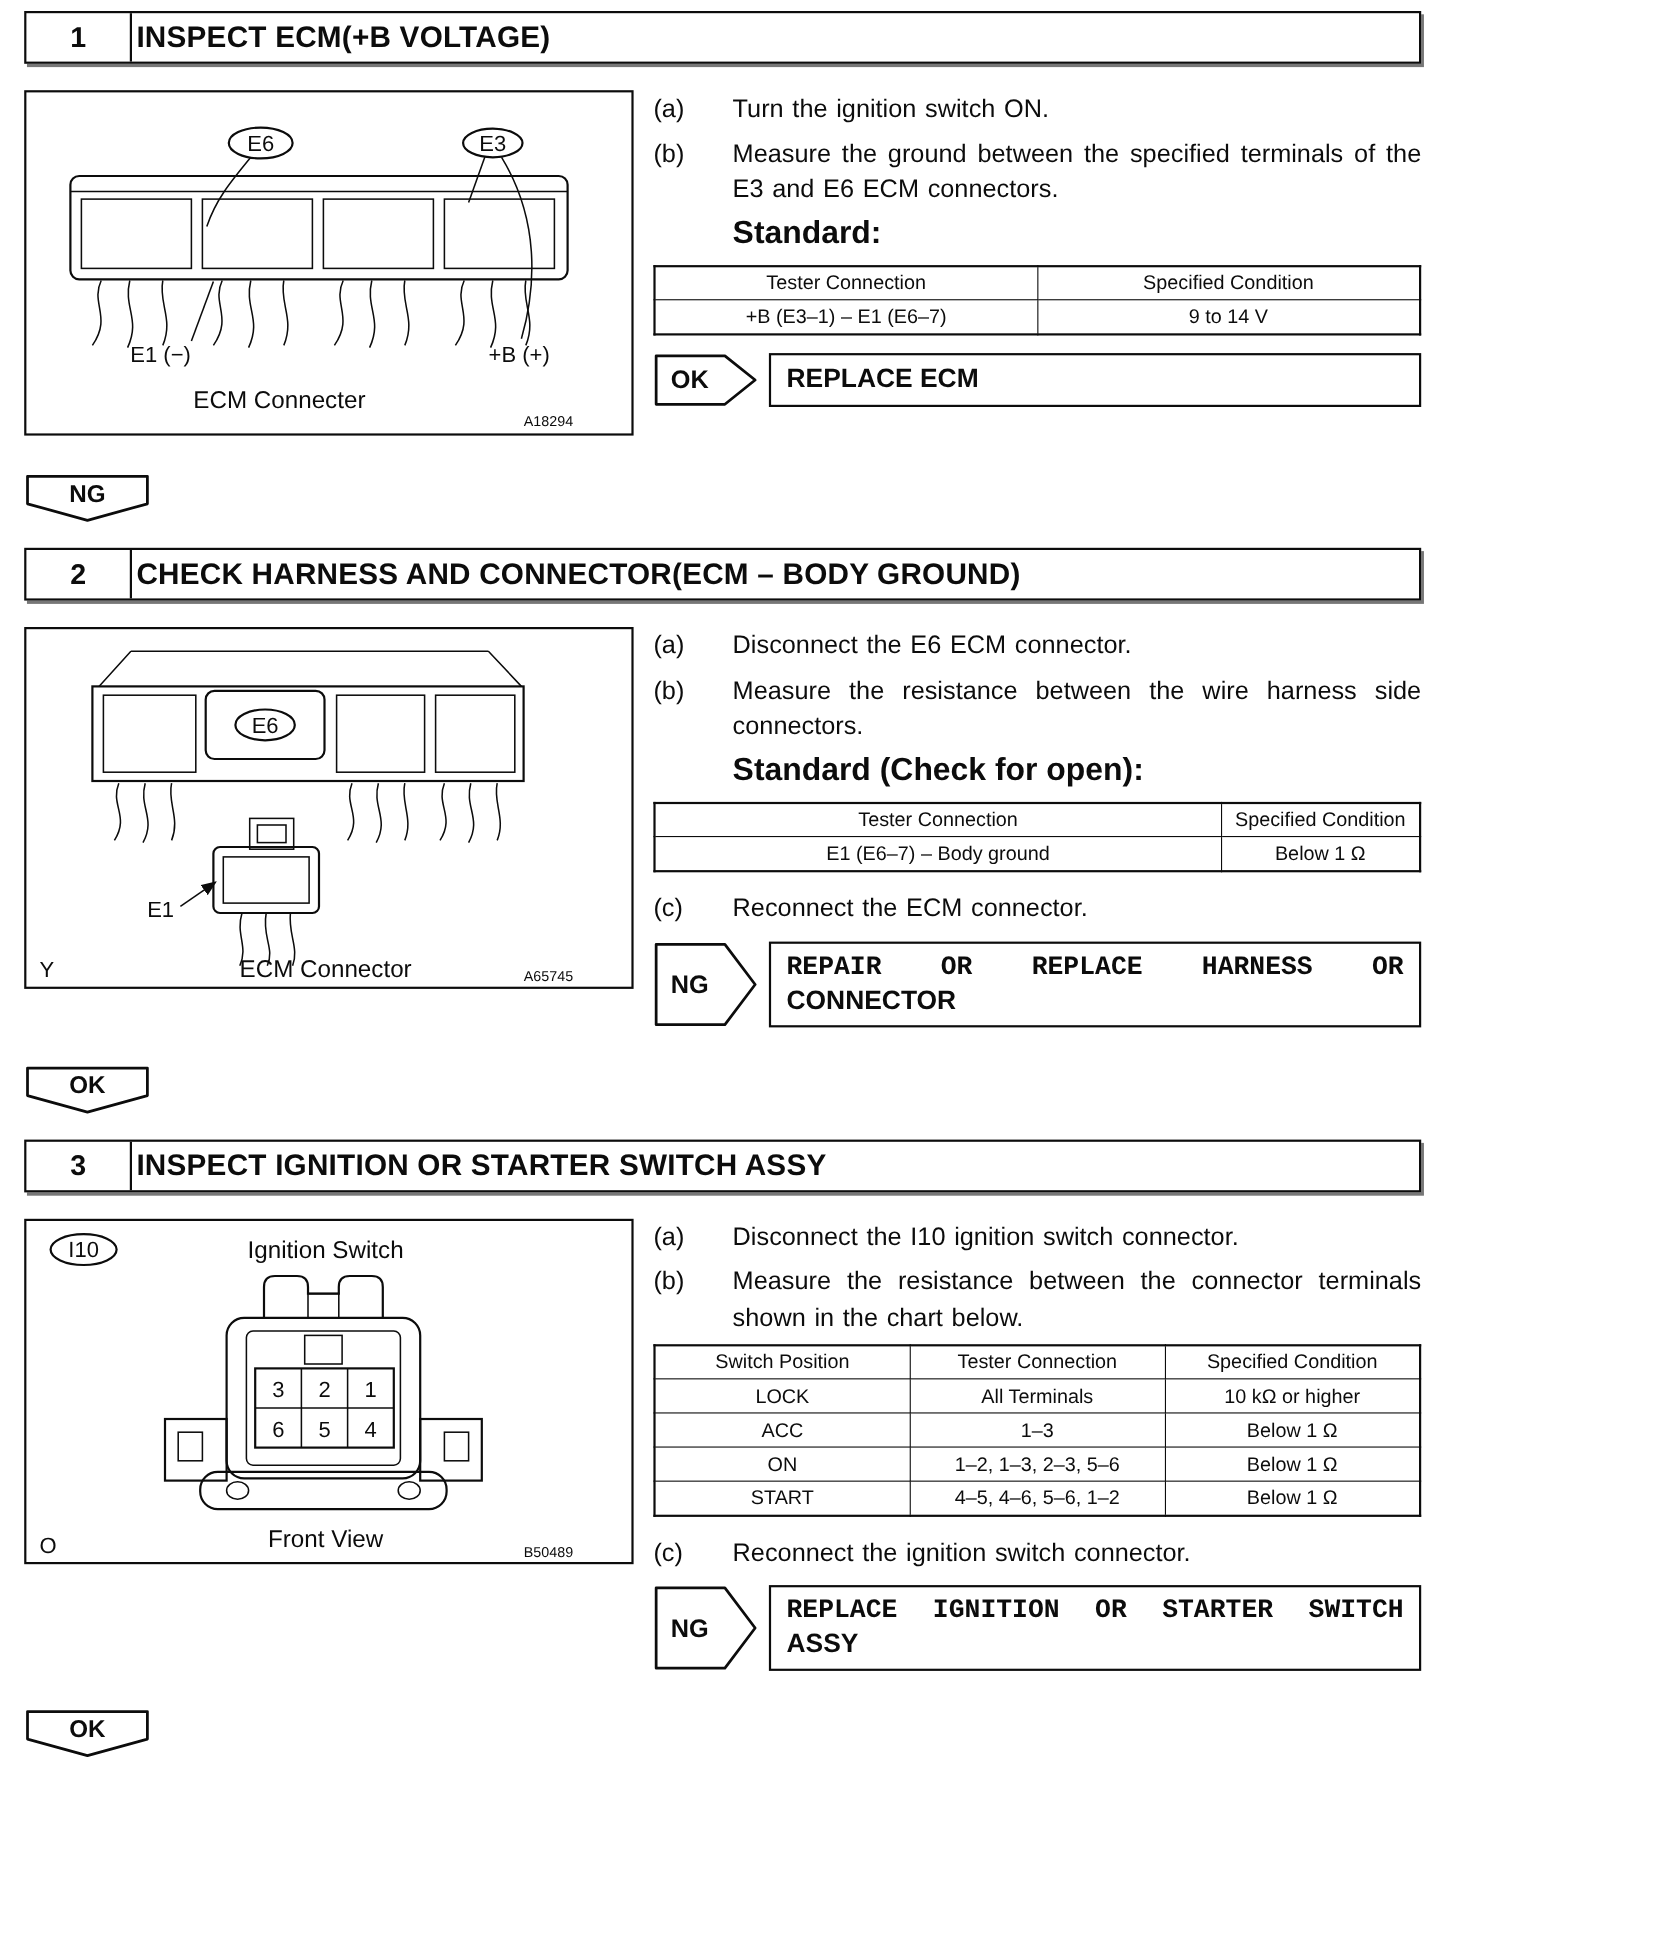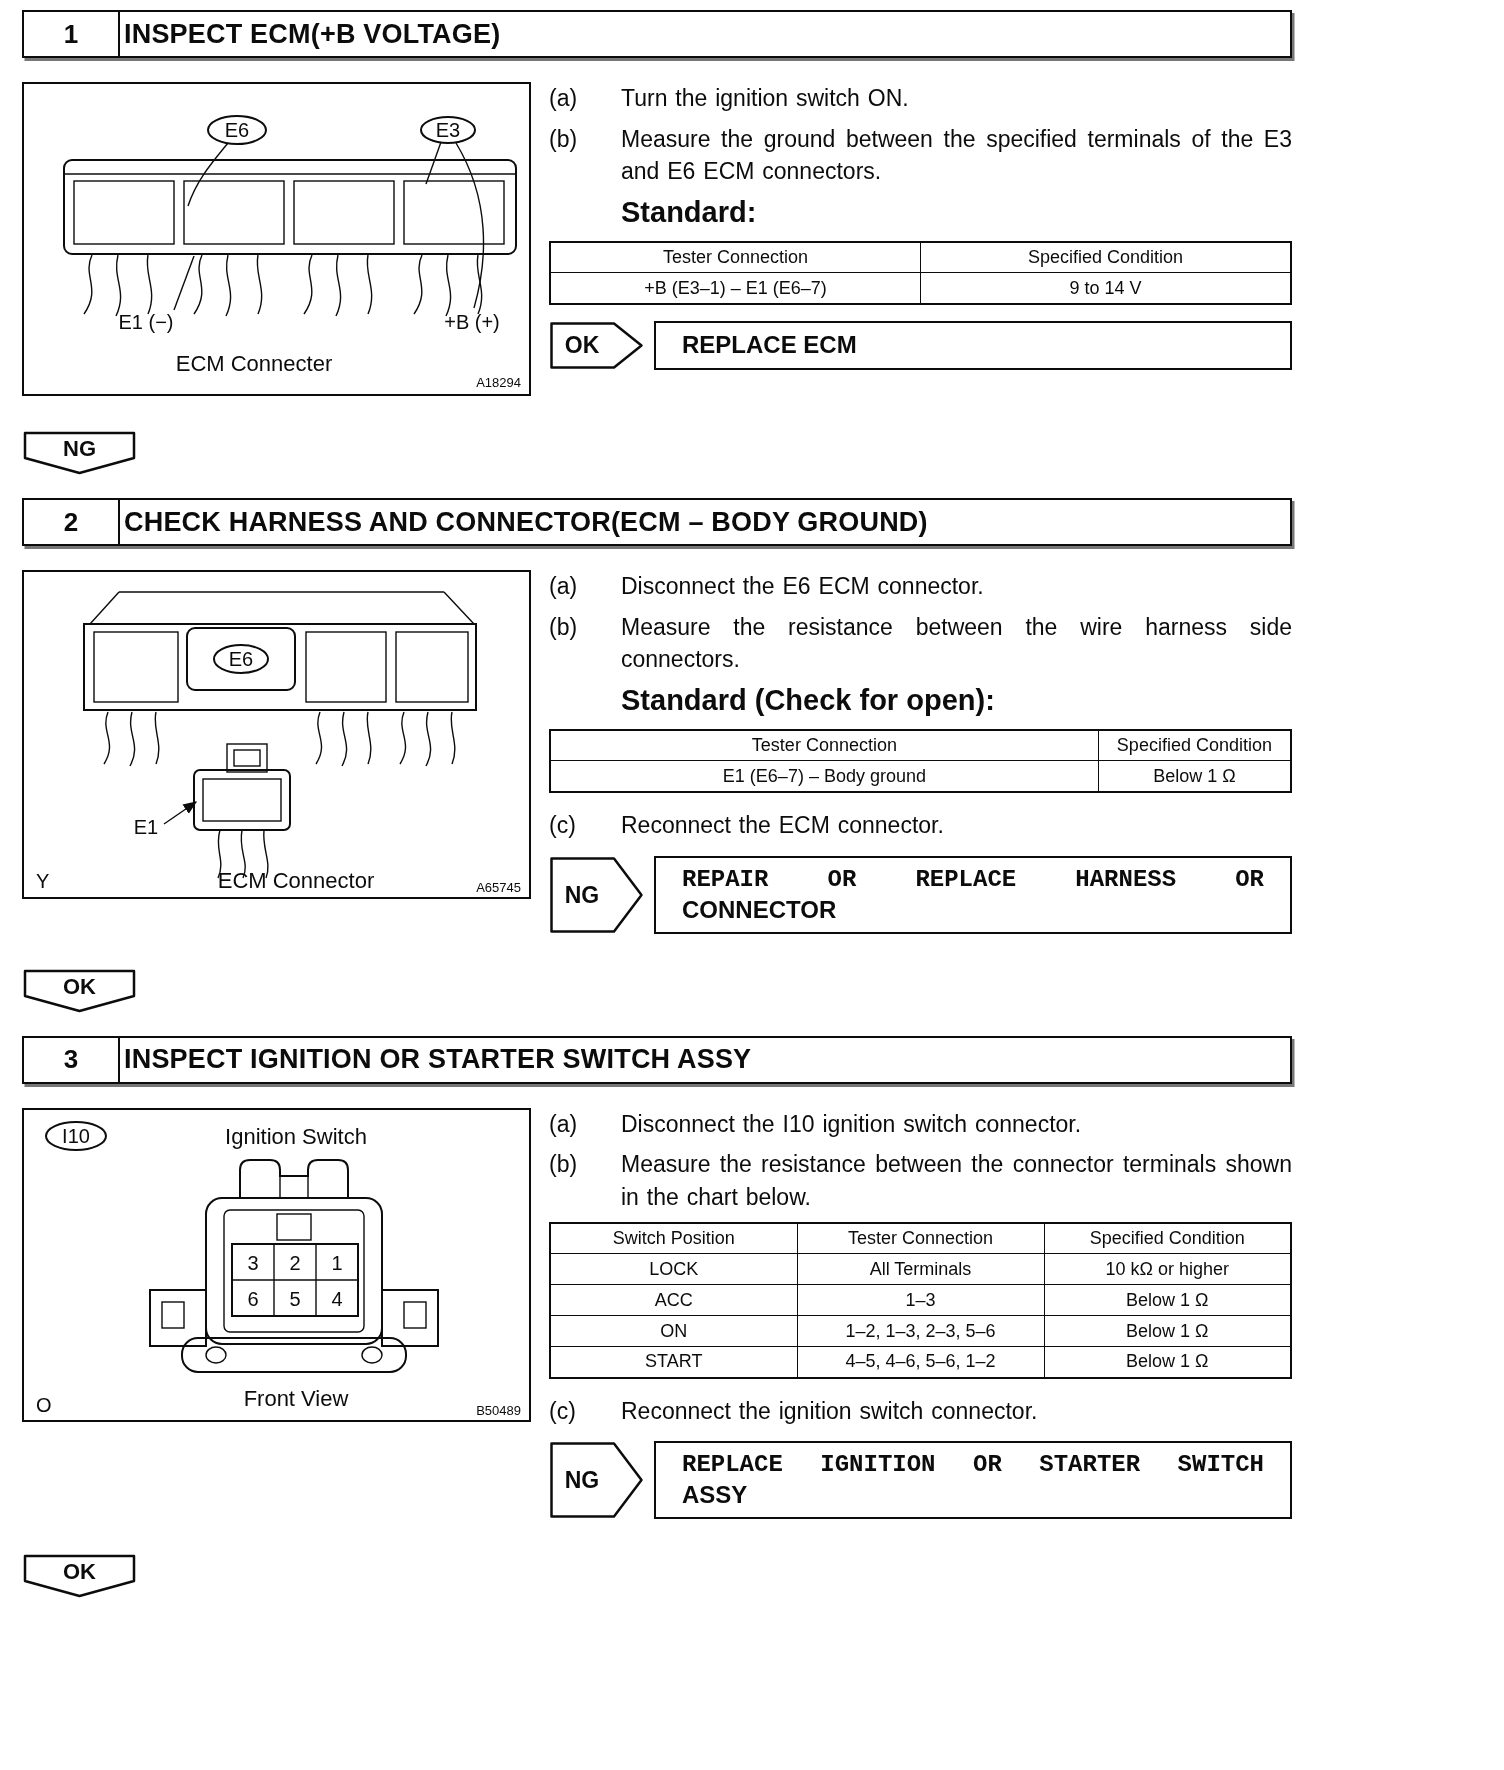--- a/index.html
+++ b/index.html
@@ -8,38 +8,38 @@
   .page { padding:10px 212px 0 22px; }
 
   .step-header { display:flex; align-items:stretch; height:48px; border:2.5px solid #0c0c0c;
                  box-shadow:2.5px 3px 0 #777; background:#fff; margin-bottom:24px; }
   .step-num { width:96px; border-right:2.5px solid #0c0c0c; display:flex; align-items:center;
               justify-content:center; font-weight:bold; font-size:26px; }
   .step-title { display:flex; align-items:center; padding-left:4px; font-weight:bold;
                 font-size:27px; letter-spacing:.2px; }
 
   .step-body { display:flex; gap:18px; align-items:flex-start; margin-bottom:34px; }
-  .fig { flex:0 0 auto; width:509px; border:2.5px solid #0c0c0c; background:#fff; line-height:0; }
+  .fig { flex:0 0 auto; width:554px; border:2.5px solid #0c0c0c; background:#fff; line-height:0; }
   .right-col { flex:1 1 auto; min-width:0; }
 
   .instr { display:flex; font-size:23px; line-height:1.42; margin-bottom:8px; }
   .letter { flex:0 0 72px; }
   .itext { flex:1; text-align:justify; word-spacing:1.5px; }
   .std-label { margin:4px 0 12px 72px; font-weight:bold; font-size:29px; }
 
   table.spec-table { width:100%; border-collapse:collapse; border:2.5px solid #0c0c0c;
                      font-size:18px; margin-bottom:16px; background:#fff; }
   table.spec-table th, table.spec-table td { border:1.6px solid #0c0c0c; font-weight:normal;
                      text-align:center; height:31px; padding:2px 6px; }
   table.two-col th { width:50%; }
   table.wide-first th:first-child { width:74%; }
   table.three-col th { width:33.3%; }
 
   .result-row { display:flex; align-items:flex-start; gap:10px; margin-top:14px; }
-  .result-box { flex:1; border:2.5px solid #0c0c0c; padding:6px 26px; font-weight:bold;
+  .result-box { flex:1; border:2.5px solid #0c0c0c; padding:6px 14px; font-weight:bold;
                 font-size:24px; display:flex; flex-direction:column; justify-content:center; }
   .result-box.h1 { min-height:49px; }
   .result-box.h2 { min-height:78px; }
   .rline { line-height:30px; }
   .jline { text-align:justify; text-align-last:justify;font-family:Liberation Mono, monospace; }
 
   .flow-tag { margin:0 0 22px 0; line-height:0; }
 
   svg text { font-family:"Liberation Sans","DejaVu Sans",sans-serif; fill:#0c0c0c; }
   .figtext { font-size:20px; }

